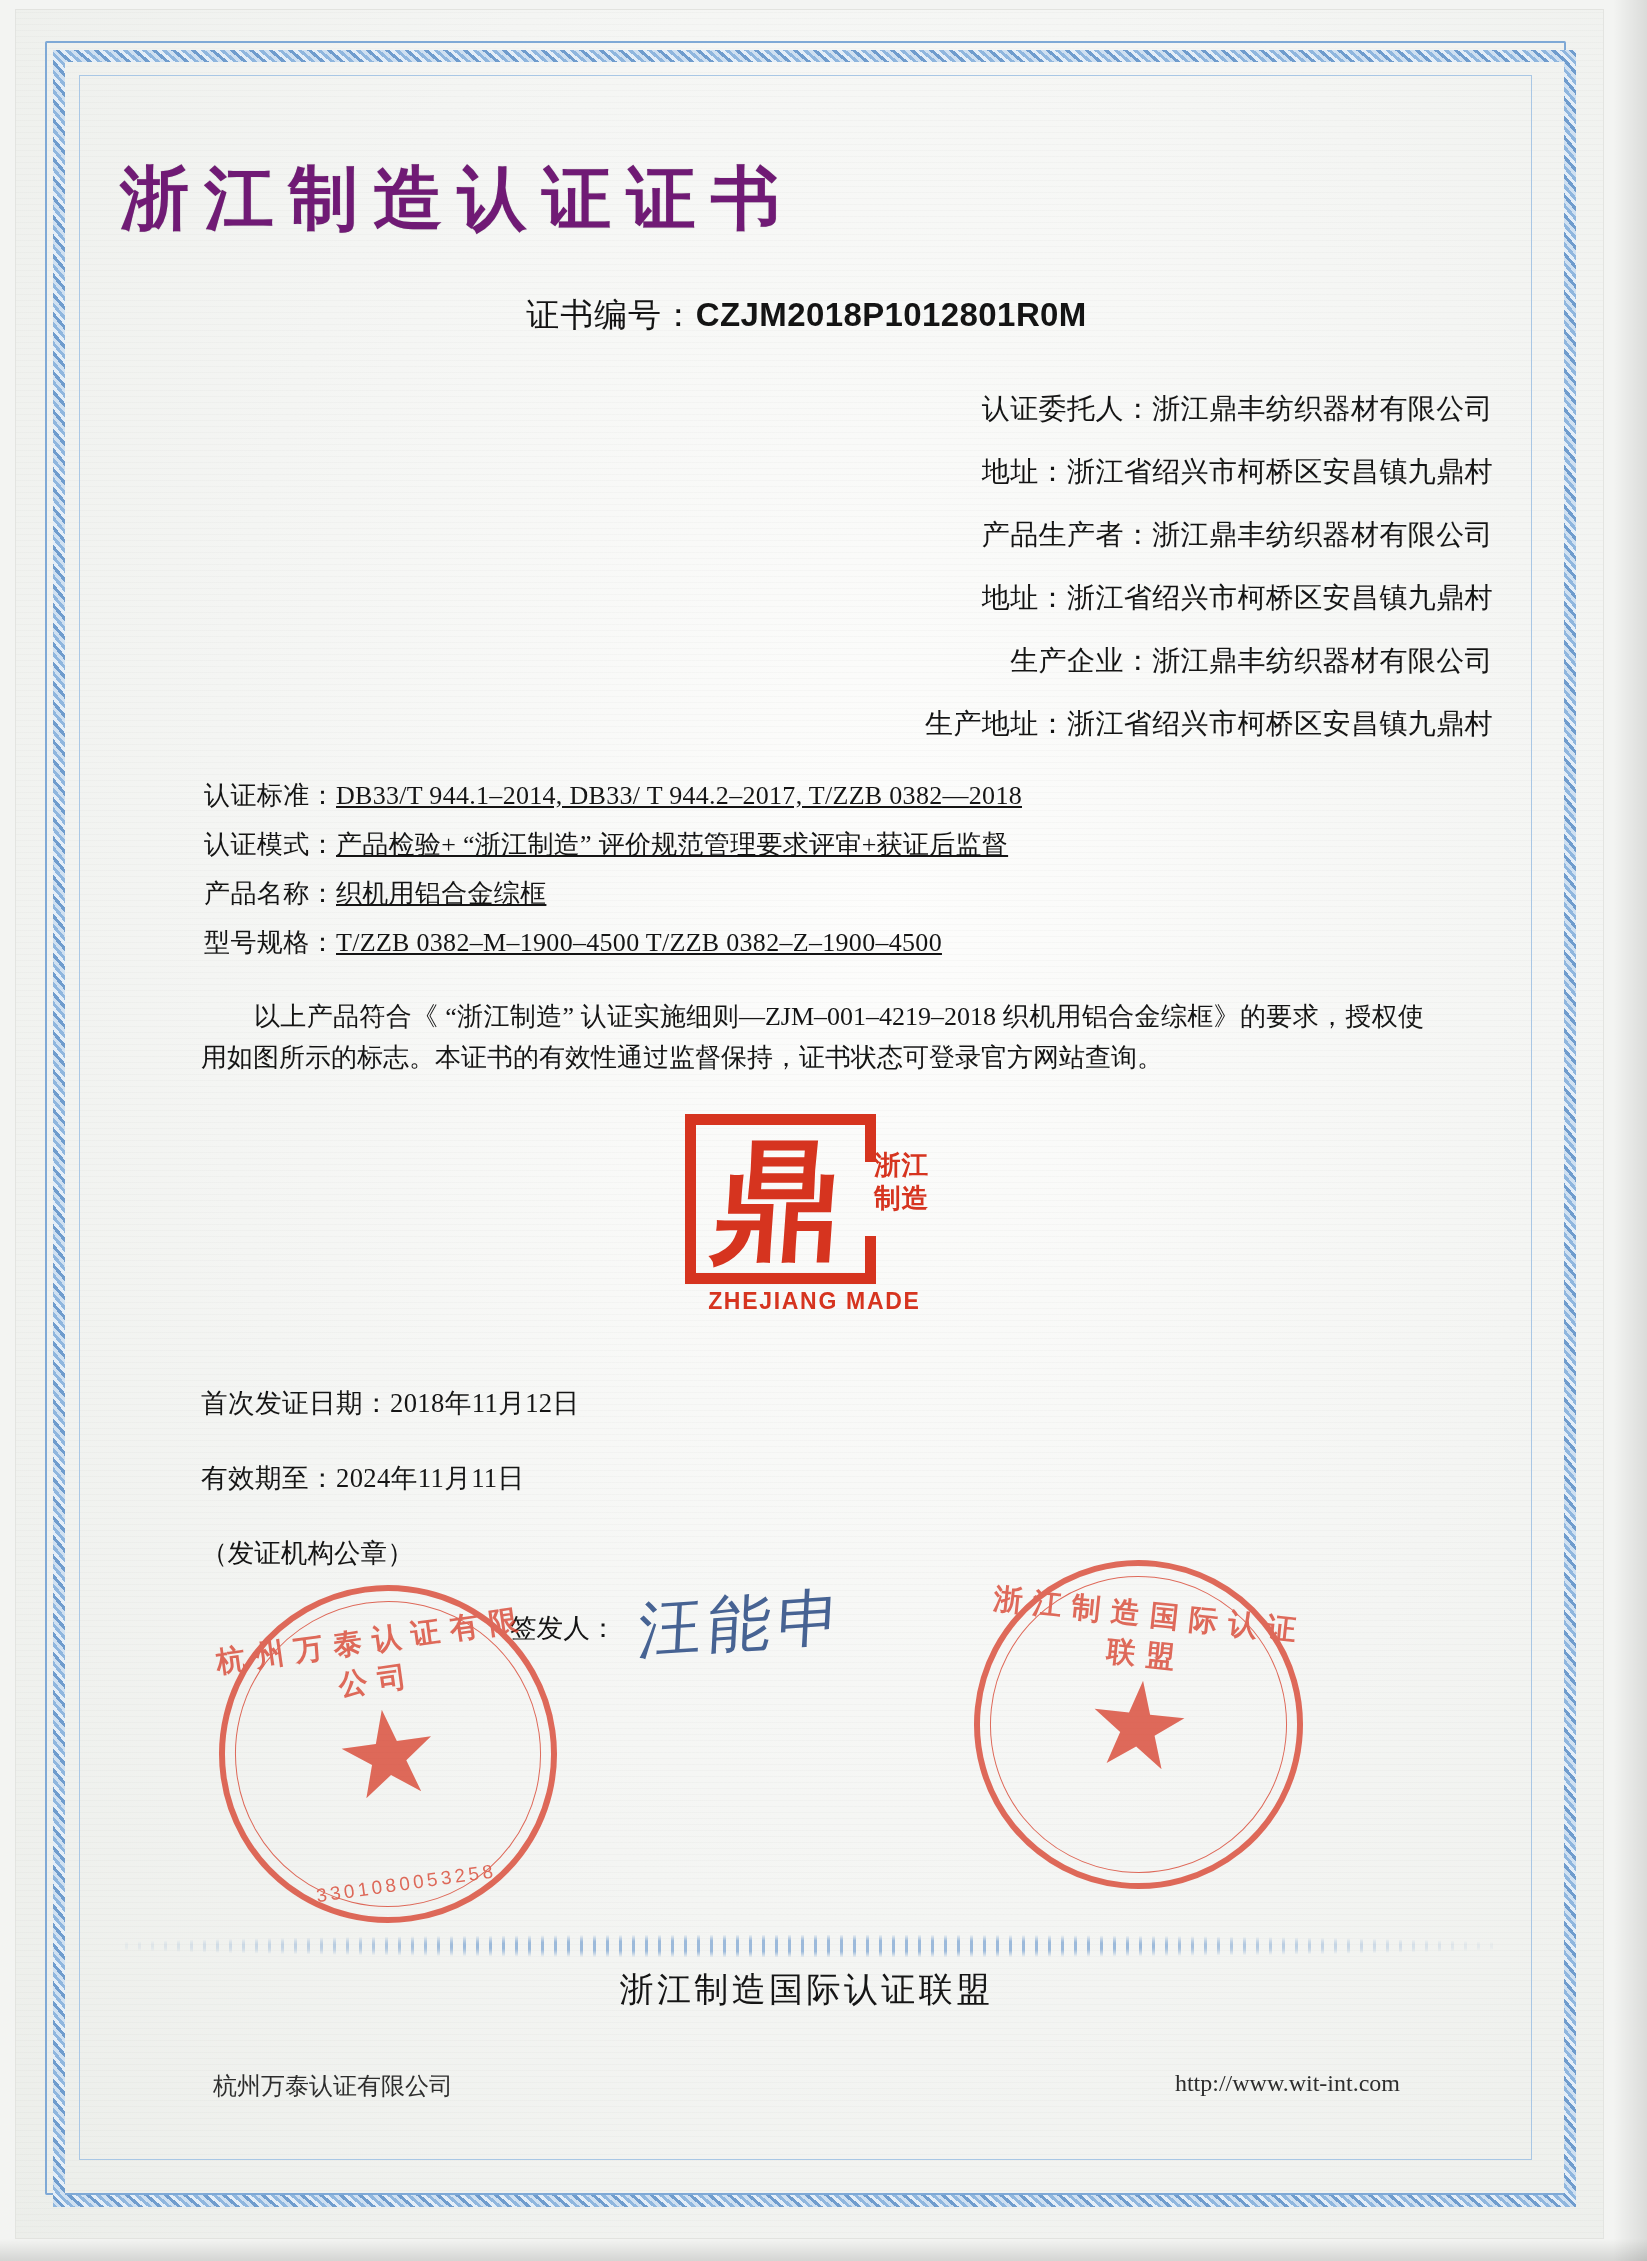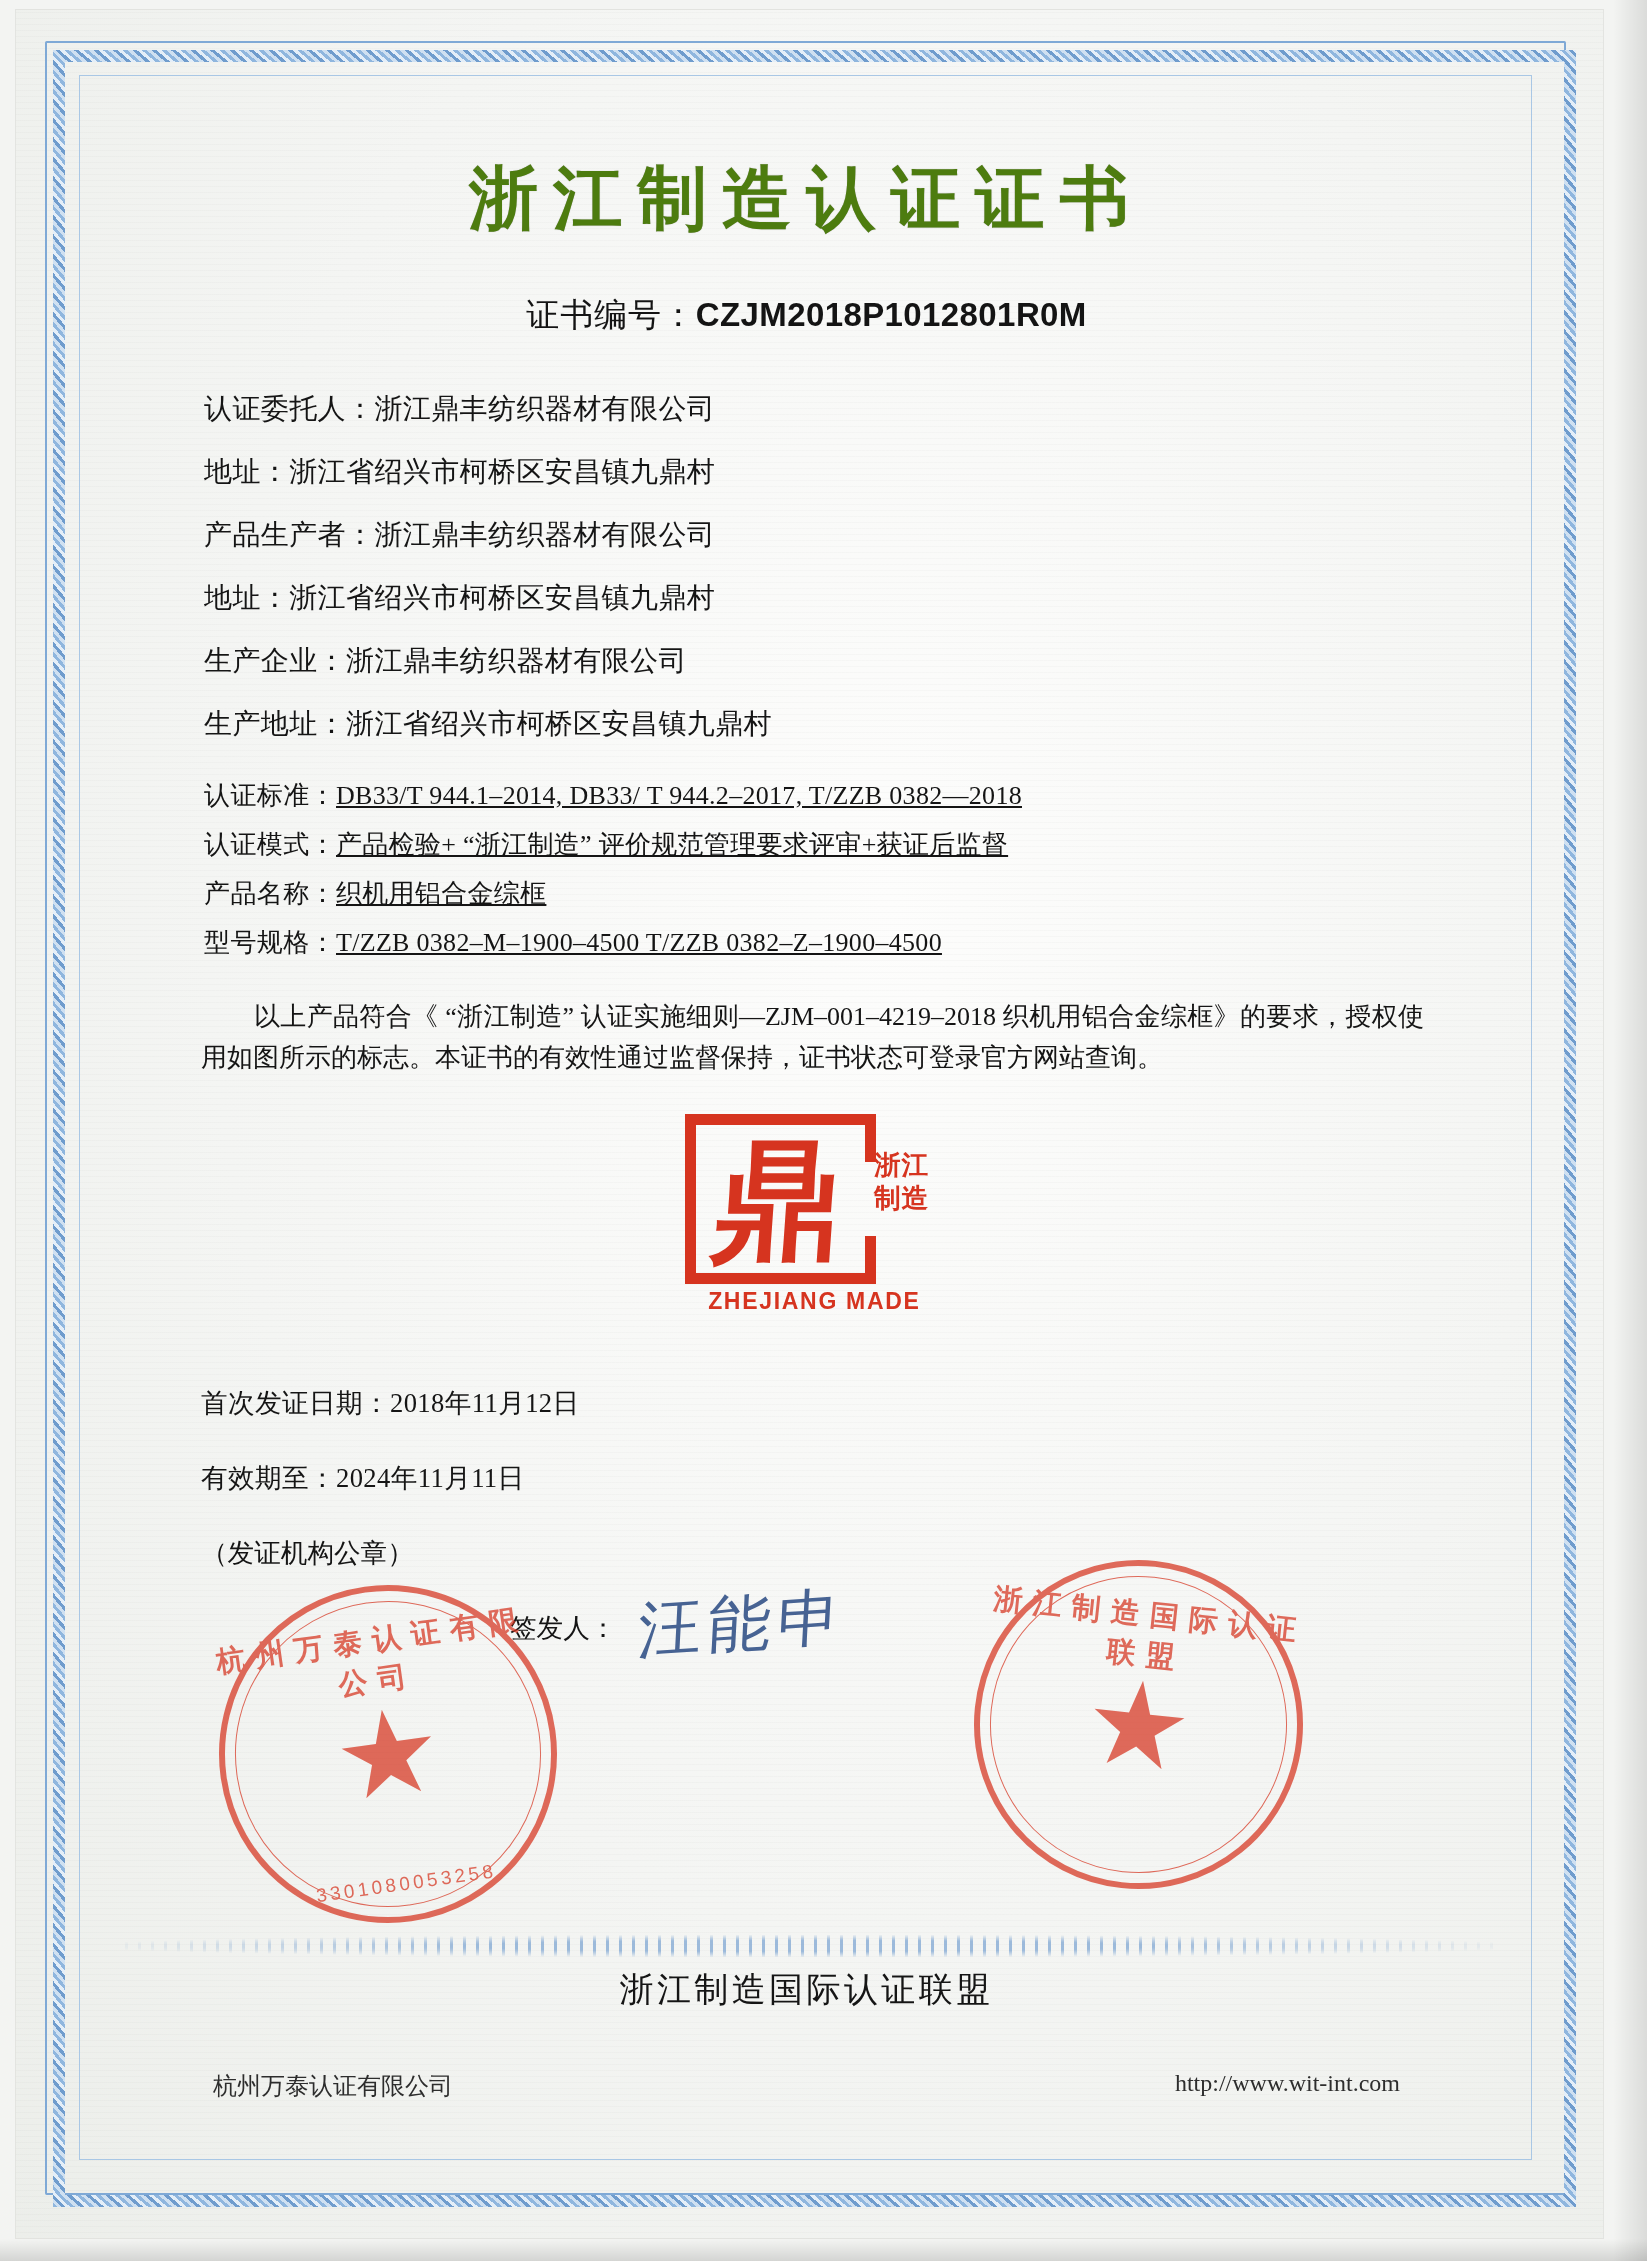--- a/index.html
+++ b/index.html
@@ -88,46 +88,46 @@
 
   
   .content {
     position: absolute;
     left: 120px;
     top: 120px;
     width: 1373px;
   }
 
   .cert-title {
-    text-align: center;
     font-family: "DejaVu Serif", "Liberation Serif", serif;
     font-size: 69px;
     font-weight: 700;
     letter-spacing: 15.4px;
-    color: #4d7c0f;
+    color: #701a75;
     margin-top: 33px;
     text-shadow: 0 0 0.9px rgba(0,0,0,0.35);
   }
 
   .cert-number {
     text-align: center;
     font-size: 33px;
     margin-top: 48px;
     letter-spacing: 0.9px;
     color: #141414;
   }
   .cert-number .num {
     font-family: "Liberation Sans", sans-serif;
     font-weight: 600;
     letter-spacing: 0.4px;
   }
 
   .party-block {
     margin-top: 57px;
     padding-left: 84px;
+    text-align: right;
   }
   .party-row {
     font-size: 28px;
     line-height: 1.0;
     margin-bottom: 35px;
     color: #151515;
     letter-spacing: 0.4px;
   }
   .party-row .k { }
   .party-row .v { }

